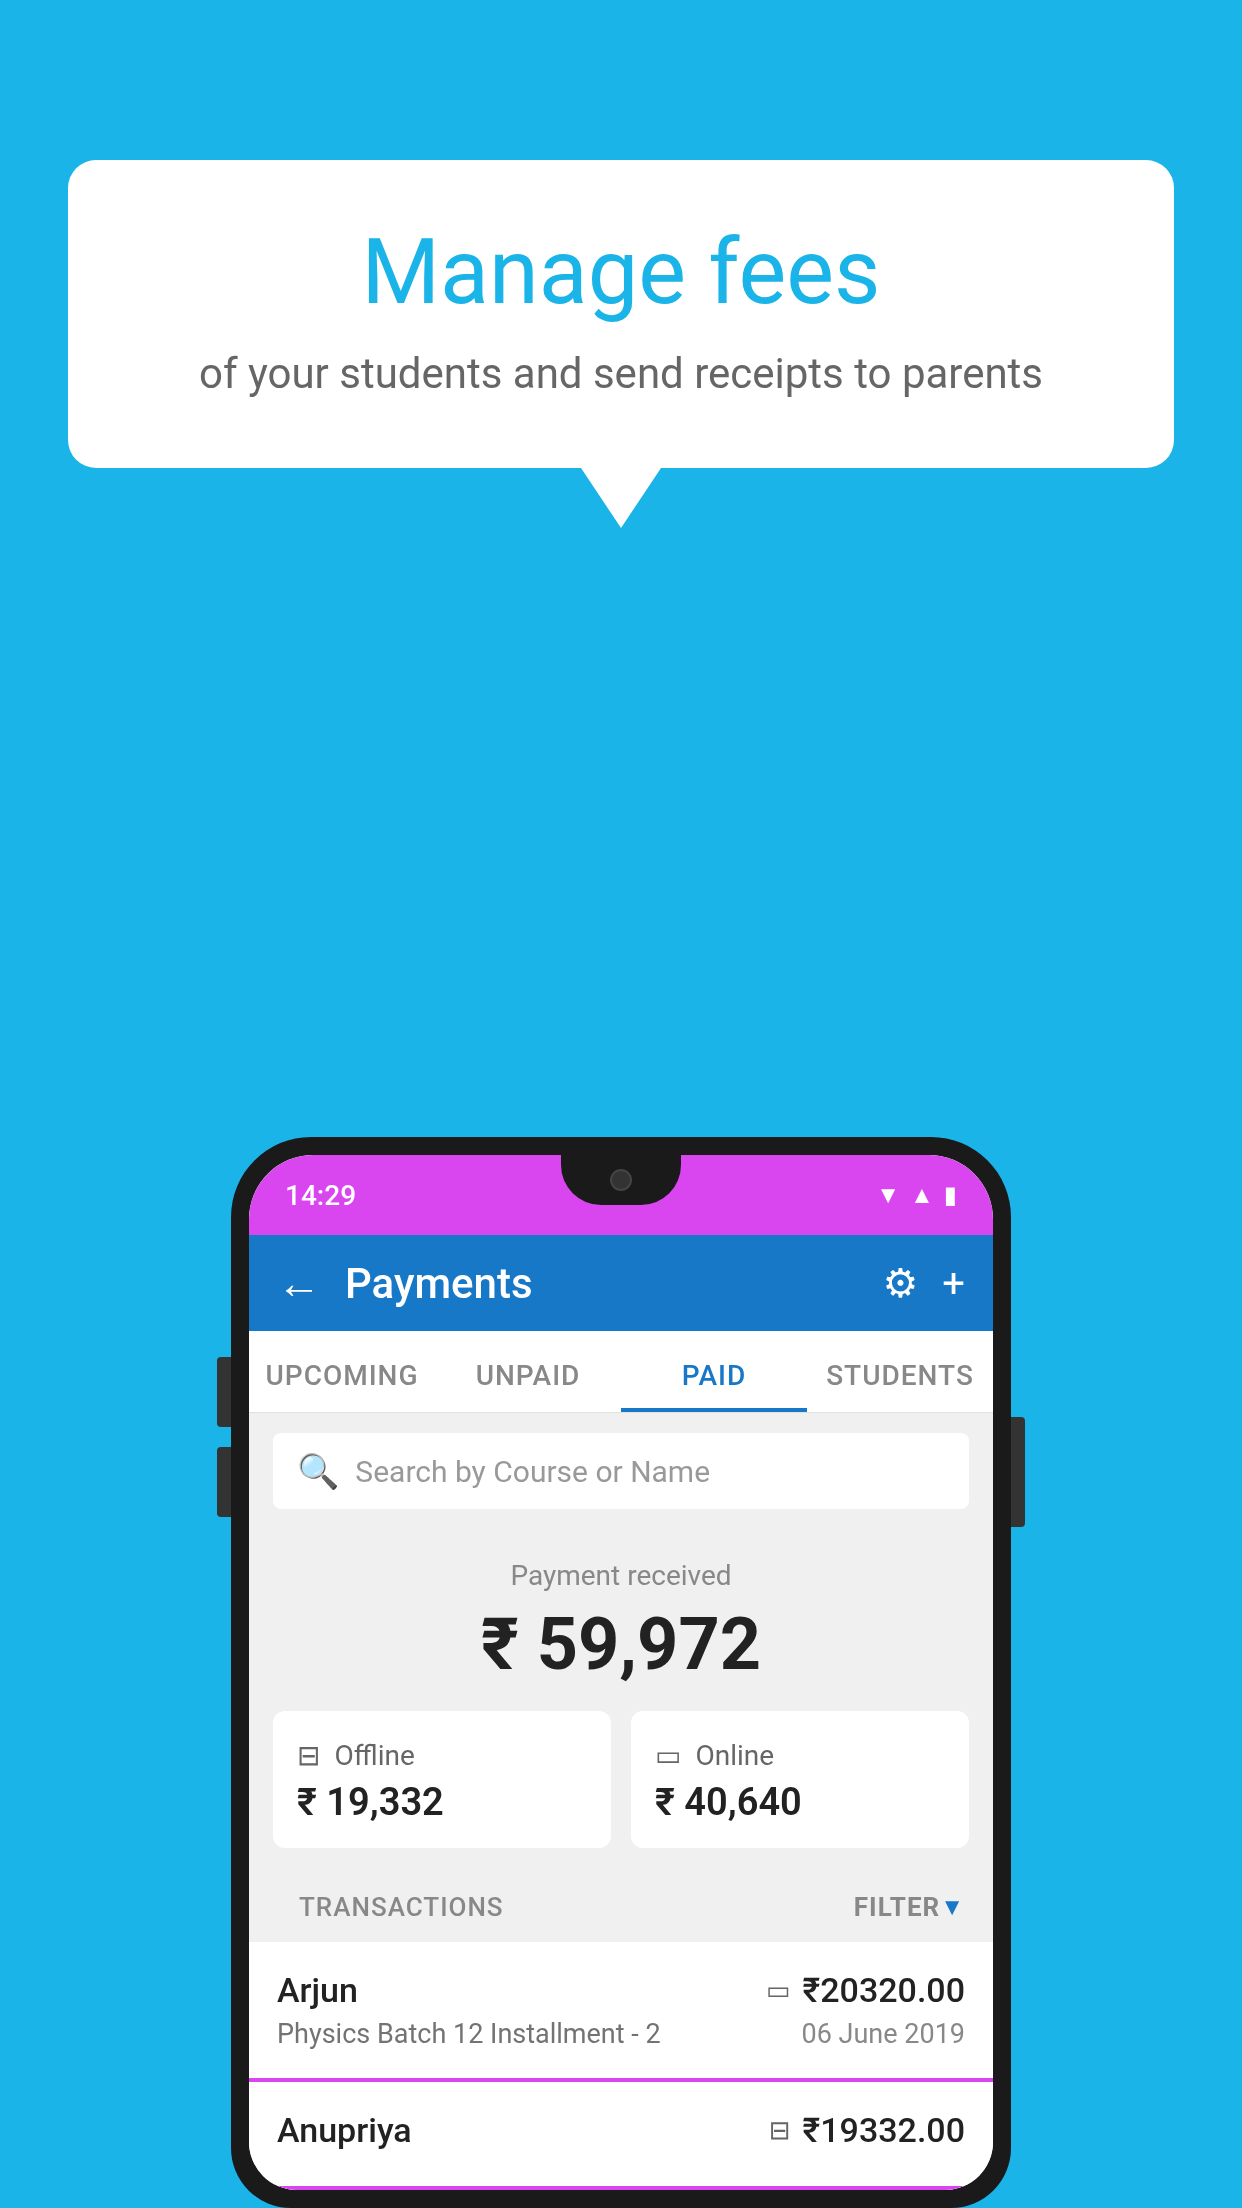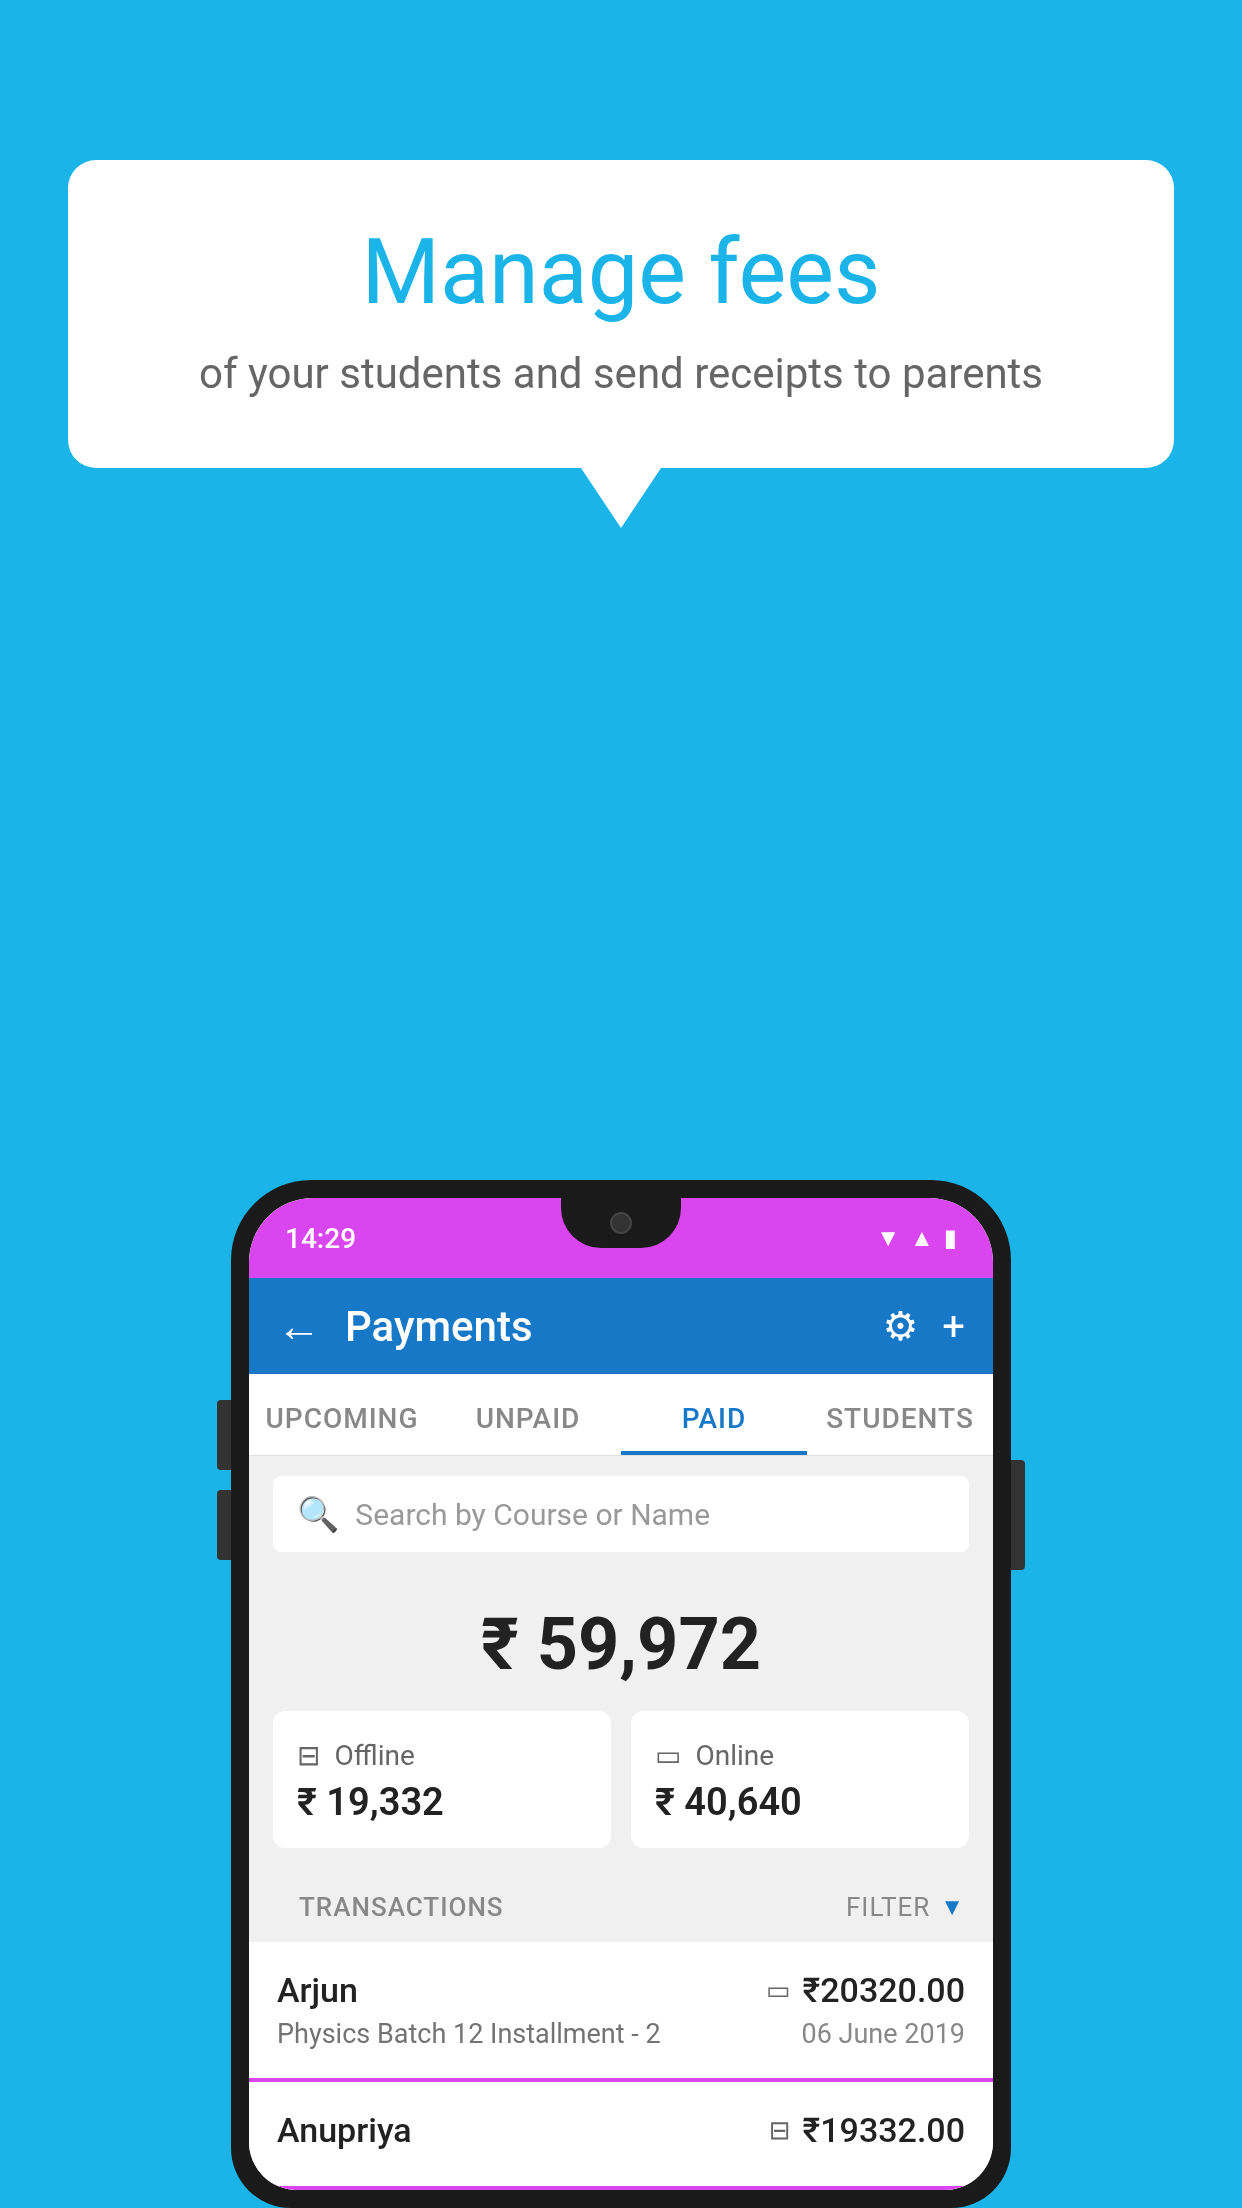--- a/index.html
+++ b/index.html
@@ -261,24 +261,23 @@
     }
     .transactions-label {
       color: #888;
       font-size: 26px;
       font-weight: 500;
       letter-spacing: 1px;
     }
     .filter-btn {
       display: flex;
       align-items: center;
-      gap: 10px;
       color: #888;
       font-size: 26px;
-      font-weight: 400;
+      font-weight: 700;
       letter-spacing: 1px;
       cursor: pointer;
       text-align: right;
     }
     .filter-icon-triangle {
       color: #1878c8;
       font-size: 24px;
     }
 
     
@@ -406,20 +405,21 @@
       </div>
 
       <div class="search-bar-wrapper">
         <div class="search-bar">
           <span class="search-icon-span">🔍</span>
           <span class="search-placeholder">Search by Course or Name</span>
         </div>
       </div>
 
       <div class="payment-summary">
+        <div class="payment-received-label">Payment received</div>
         <div class="payment-amount">₹ 59,972</div>
         <div class="payment-cards">
           <div class="payment-card">
             <div class="payment-card-top">
               <span class="payment-card-icon">⊟</span>
               <span class="payment-card-label">Offline</span>
             </div>
             <div class="payment-card-amount">₹ 19,332</div>
           </div>
           <div class="payment-card">

